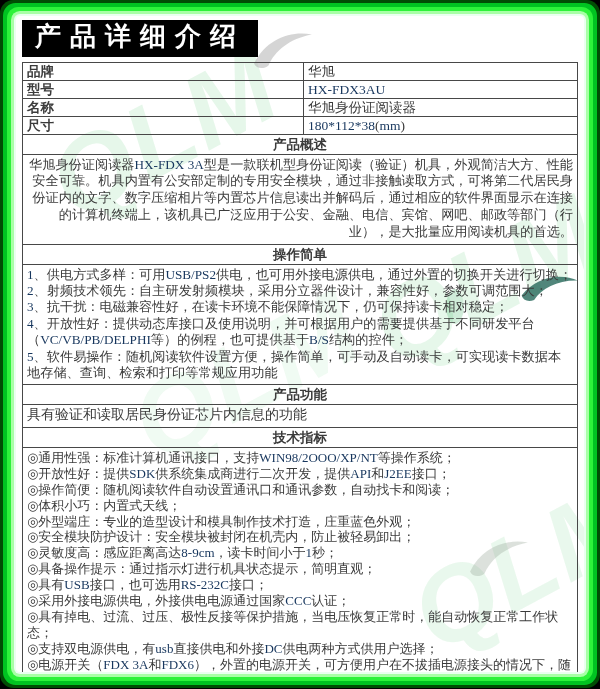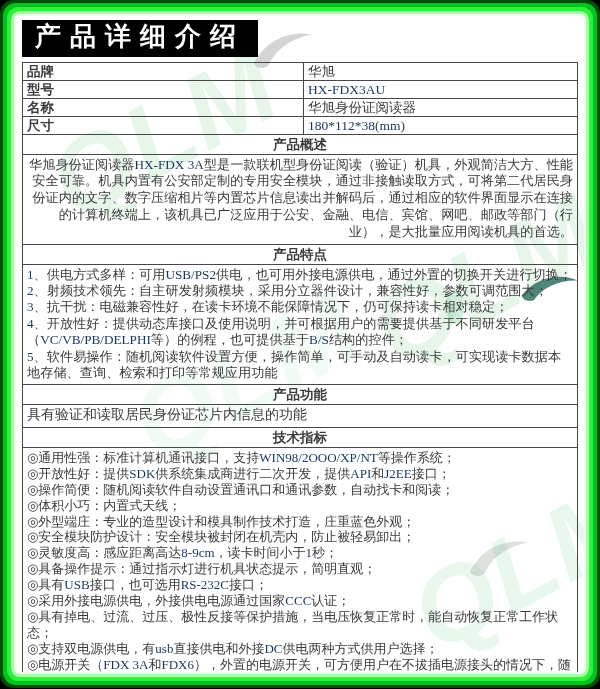--- a/index.html
+++ b/index.html
@@ -110,21 +110,21 @@
       <tr>
         <td class="sec" colspan="2">产品概述</td>
       </tr>
       <tr>
         <td class="body ov" colspan="2">
           <p class="rich">华旭身份证阅读器<span class="latin">HX-FDX</span> <span class="latin">3A</span>型是一款联机型身份证阅读（验证）机具，外观简洁大方、性能安全可靠。机具内置有公安部定制的专用安全模块，通过非接触读取方式，可将第二代居民身份证内的文字、数字压缩相片等内置芯片信息读出并解码后，通过相应的软件界面显示在连接的计算机终端上，该机具已广泛应用于公安、金融、电信、宾馆、网吧、邮政等部门（行业），是大批量应用阅读机具的首选。</p>
         </td>
       </tr>
 
       <tr>
-        <td class="sec" colspan="2">产品特点</td>
+        <td class="sec" colspan="2">操作简单</td>
       </tr>
       <tr>
         <td class="body feat" colspan="2">
           <p class="rich"><span class="latin">1</span>、供电方式多样：可用<span class="latin">USB/PS2</span>供电，也可用外接电源供电，通过外置的切换开关进行切换；</p>
           <p class="rich"><span class="latin">2</span>、射频技术领先：自主研发射频模块，采用分立器件设计，兼容性好，参数可调范围大；</p>
           <p class="rich"><span class="latin">3</span>、抗干扰：电磁兼容性好，在读卡环境不能保障情况下，仍可保持读卡相对稳定；</p>
           <p class="rich"><span class="latin">4</span>、开放性好：提供动态库接口及使用说明，并可根据用户的需要提供基于不同研发平台（<span class="latin">VC/VB/PB/DELPHI</span>等）的例程，也可提供基于<span class="latin">B/S</span>结构的控件；</p>
           <p class="rich"><span class="latin">5</span>、软件易操作：随机阅读软件设置方便，操作简单，可手动及自动读卡，可实现读卡数据本地存储、查询、检索和打印等常规应用功能</p>
         </td>
       </tr>

